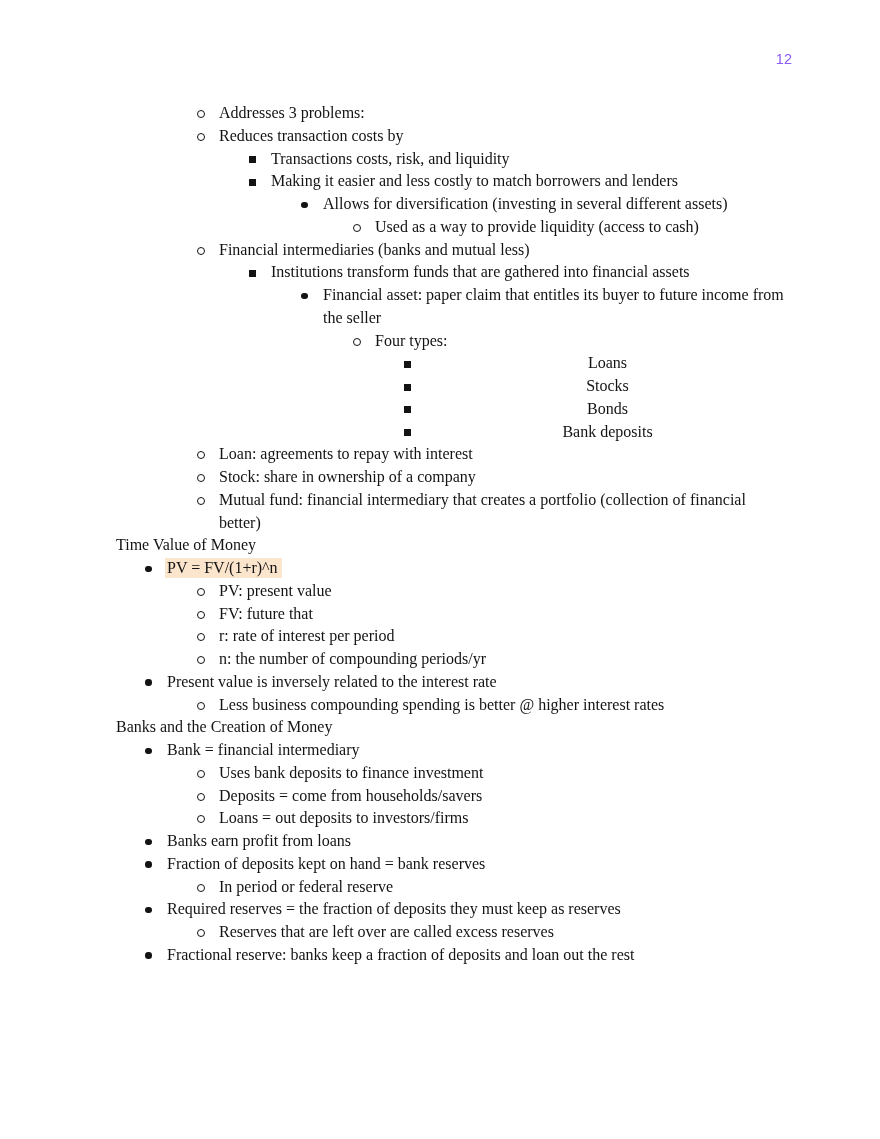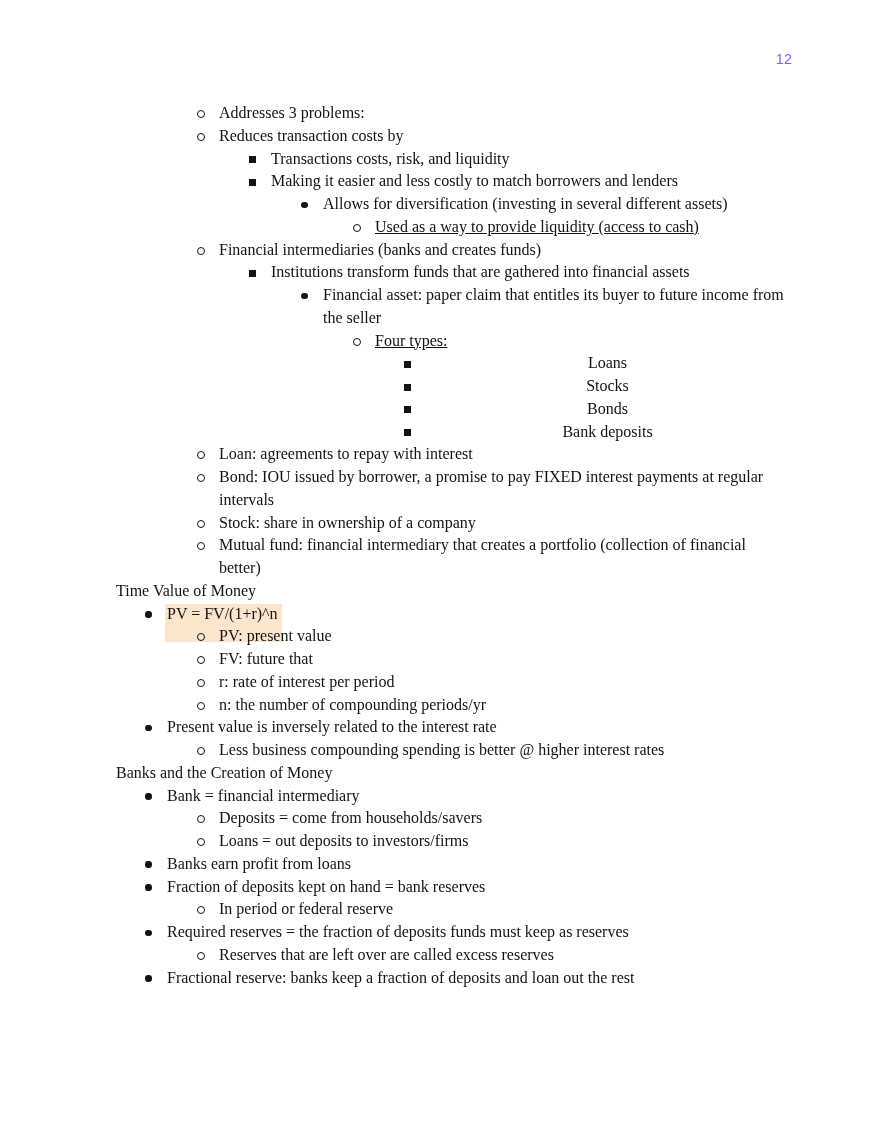--- a/index.html
+++ b/index.html
@@ -35,21 +35,21 @@
   }
   .line {
     position: relative;
   }
   
   .lvl0 { padding-left: 0; }
   .lvl1 { padding-left: 51px; }
   .lvl2 { padding-left: 103px; }
   .lvl3 { padding-left: 155px; }
   .lvl4 { padding-left: 207px; }
-  .lvl5 { padding-left: 259px; text-decoration: underline; }
+  .lvl5 { padding-left: 259px; }
   .lvl6 { padding-left: 310px; text-align: center; }
   
   .bullet { position: absolute; display: block; }
   .lvl1 > .bullet { left: 29px; }
   .lvl2 > .bullet { left: 81px; }
   .lvl3 > .bullet { left: 133px; }
   .lvl4 > .bullet { left: 185px; }
   .lvl5 > .bullet { left: 237px; }
   .lvl6 > .bullet { left: 288px; }
   
@@ -66,60 +66,60 @@
     box-sizing: border-box;
     background: transparent;
     top: 8px;
   }
   .bullet-square {
     width: 7px; height: 7px;
     background: #131313;
     top: 8.5px;
   }
   .hl {
-    padding: 1px 4px 20px 2px;
+    padding: 1px 4px 2px 2px;
     margin-left: -2px;
   }
 </style>
 </head>
 <body>
 
 <div class="page">
   <div class="page-number">12</div>
   <div class="content">
       <div class="line lvl2"><span class="bullet bullet-circle"></span><span>Addresses 3 problems:</span></div>
       <div class="line lvl2"><span class="bullet bullet-circle"></span><span>Reduces transaction costs by</span></div>
       <div class="line lvl3"><span class="bullet bullet-square"></span><span>Transactions costs, risk, and liquidity</span></div>
       <div class="line lvl3"><span class="bullet bullet-square"></span><span>Making it easier and less costly to match borrowers and lenders</span></div>
       <div class="line lvl4"><span class="bullet bullet-disc"></span><span>Allows for diversification (investing in several different assets)</span></div>
       <div class="line lvl5"><span class="bullet bullet-circle"></span><span>Used as a way to provide liquidity (access to cash)</span></div>
-      <div class="line lvl2"><span class="bullet bullet-circle"></span><span>Financial intermediaries (banks and creates funds)</span></div>
+      <div class="line lvl2"><span class="bullet bullet-circle"></span><span>Financial intermediaries (banks and mutual less)</span></div>
       <div class="line lvl3"><span class="bullet bullet-square"></span><span>Institutions transform funds that are gathered into financial assets</span></div>
       <div class="line lvl4"><span class="bullet bullet-disc"></span><span>Financial asset: paper claim that entitles its buyer to future income from the seller</span></div>
       <div class="line lvl5"><span class="bullet bullet-circle"></span><span>Four types:</span></div>
       <div class="line lvl6"><span class="bullet bullet-square"></span><span>Loans</span></div>
       <div class="line lvl6"><span class="bullet bullet-square"></span><span>Stocks</span></div>
       <div class="line lvl6"><span class="bullet bullet-square"></span><span>Bonds</span></div>
       <div class="line lvl6"><span class="bullet bullet-square"></span><span>Bank deposits</span></div>
       <div class="line lvl2"><span class="bullet bullet-circle"></span><span>Loan: agreements to repay with interest</span></div>
-      <div class="line lvl2"><span class="bullet bullet-circle"></span><span>Bond: IOU issued by borrower, a promise to pay FIXED interest payments at regular intervals</span></div>
       <div class="line lvl2"><span class="bullet bullet-circle"></span><span>Stock: share in ownership of a company</span></div>
       <div class="line lvl2"><span class="bullet bullet-circle"></span><span>Mutual fund: financial intermediary that creates a portfolio (collection of financial better)</span></div>
       <div class="line lvl0"><span>Time Value of Money</span></div>
       <div class="line lvl1"><span class="bullet bullet-disc"></span><span class="hl" style="background: rgb(252, 229, 205);">PV = FV/(1+r)^n</span></div>
       <div class="line lvl2"><span class="bullet bullet-circle"></span><span>PV: present value</span></div>
       <div class="line lvl2"><span class="bullet bullet-circle"></span><span>FV: future that</span></div>
       <div class="line lvl2"><span class="bullet bullet-circle"></span><span>r: rate of interest per period</span></div>
       <div class="line lvl2"><span class="bullet bullet-circle"></span><span>n: the number of compounding periods/yr</span></div>
       <div class="line lvl1"><span class="bullet bullet-disc"></span><span>Present value is inversely related to the interest rate</span></div>
       <div class="line lvl2"><span class="bullet bullet-circle"></span><span>Less business compounding spending is better @ higher interest rates</span></div>
       <div class="line lvl0"><span>Banks and the Creation of Money</span></div>
       <div class="line lvl1"><span class="bullet bullet-disc"></span><span>Bank = financial intermediary</span></div>
+      <div class="line lvl2"><span class="bullet bullet-circle"></span><span>Uses bank deposits to finance investment</span></div>
       <div class="line lvl2"><span class="bullet bullet-circle"></span><span>Deposits = come from households/savers</span></div>
       <div class="line lvl2"><span class="bullet bullet-circle"></span><span>Loans = out deposits to investors/firms</span></div>
       <div class="line lvl1"><span class="bullet bullet-disc"></span><span>Banks earn profit from loans</span></div>
       <div class="line lvl1"><span class="bullet bullet-disc"></span><span>Fraction of deposits kept on hand = bank reserves</span></div>
       <div class="line lvl2"><span class="bullet bullet-circle"></span><span>In period or federal reserve</span></div>
-      <div class="line lvl1"><span class="bullet bullet-disc"></span><span>Required reserves = the fraction of deposits funds must keep as reserves</span></div>
+      <div class="line lvl1"><span class="bullet bullet-disc"></span><span>Required reserves = the fraction of deposits they must keep as reserves</span></div>
       <div class="line lvl2"><span class="bullet bullet-circle"></span><span>Reserves that are left over are called excess reserves</span></div>
       <div class="line lvl1"><span class="bullet bullet-disc"></span><span>Fractional reserve: banks keep a fraction of deposits and loan out the rest</span></div>
     </div>
 </div>
 
 </body></html>

